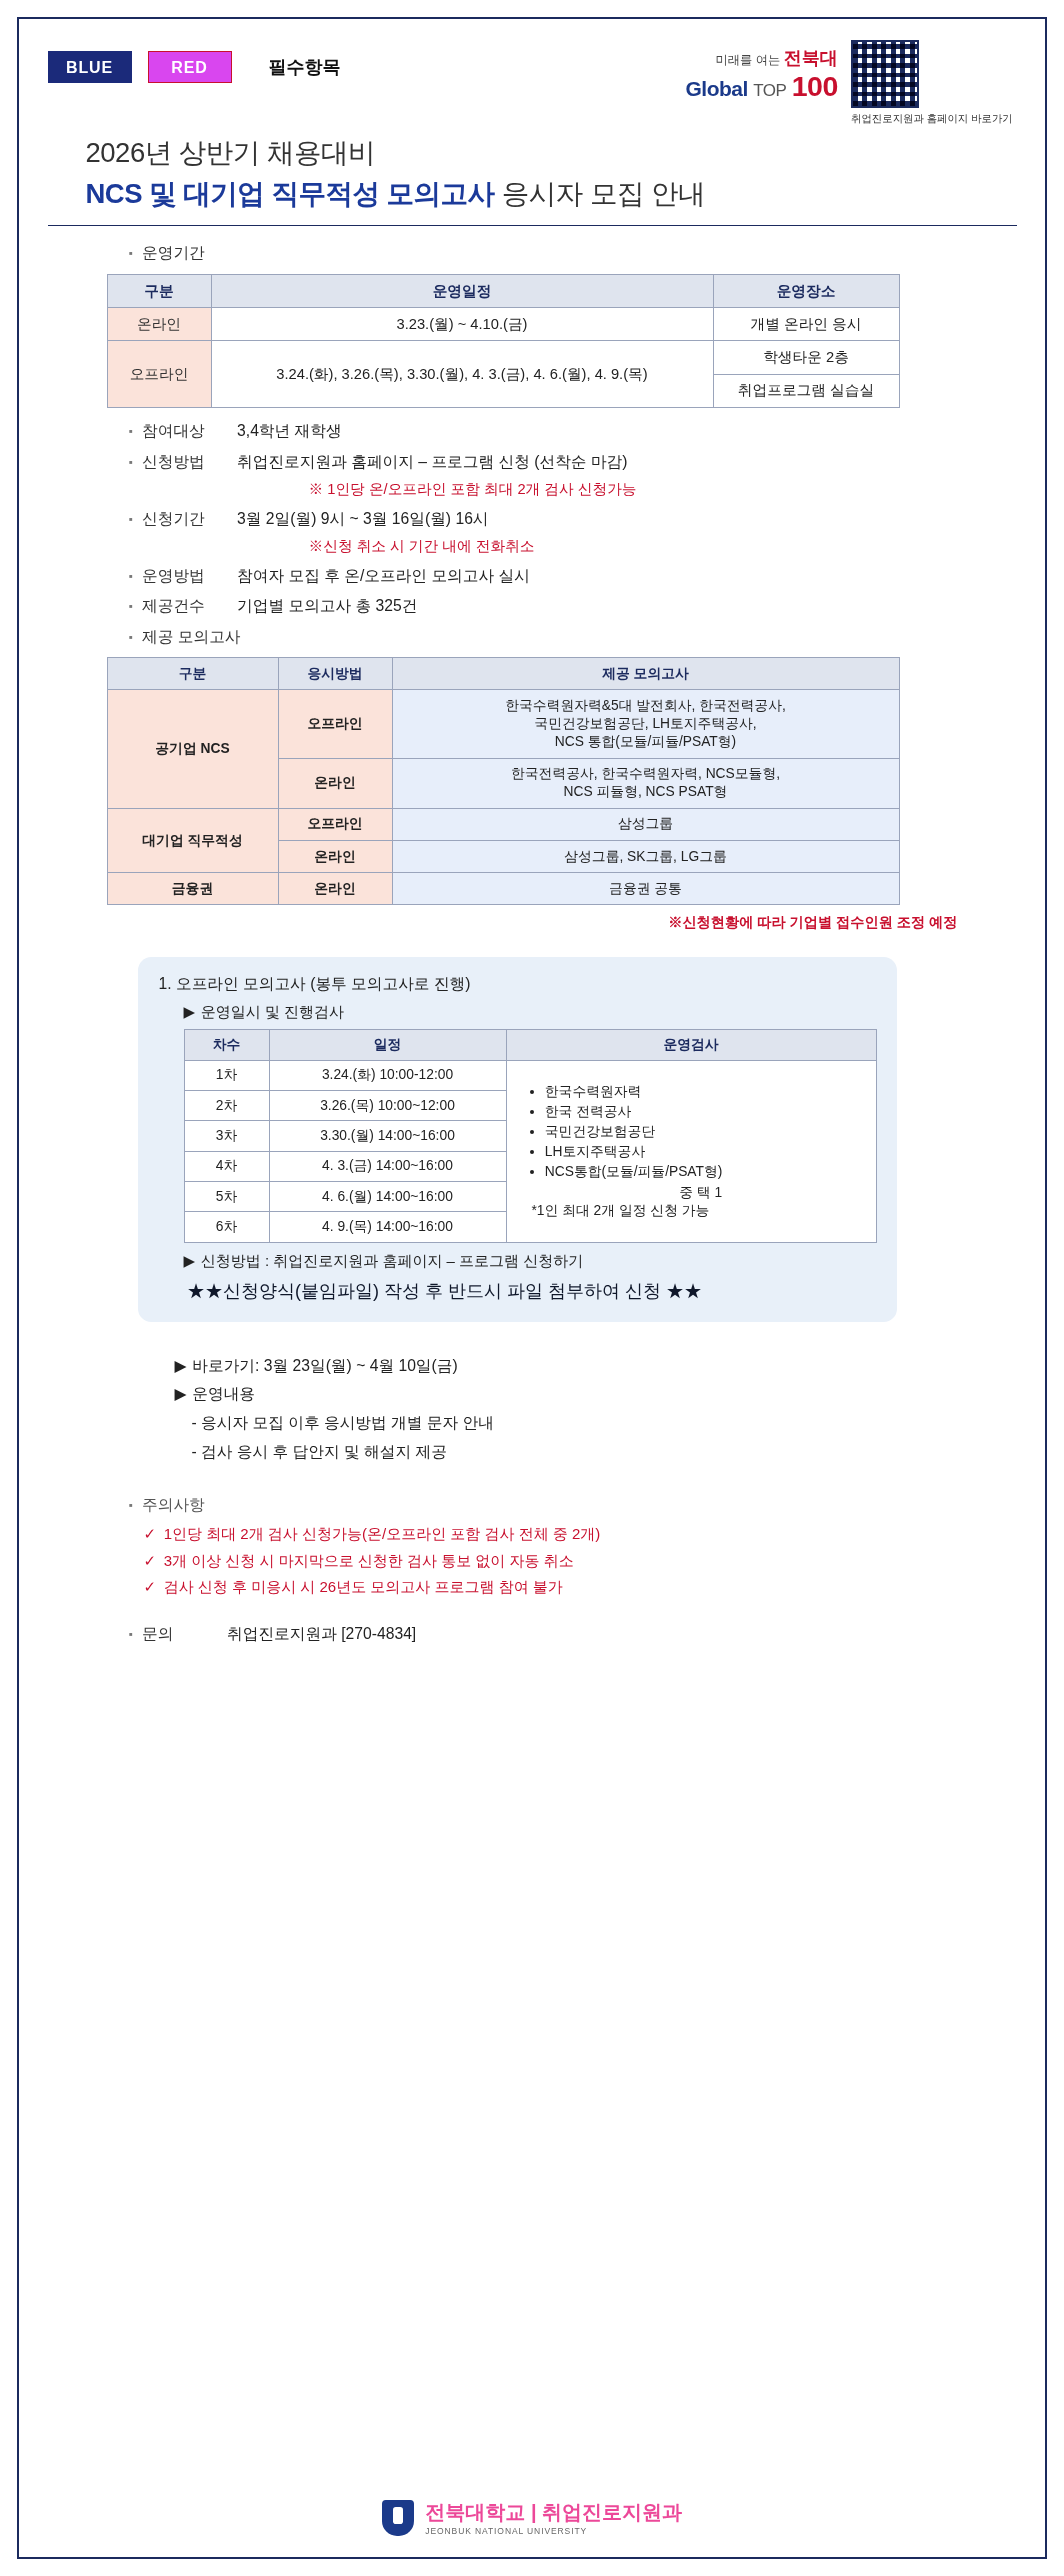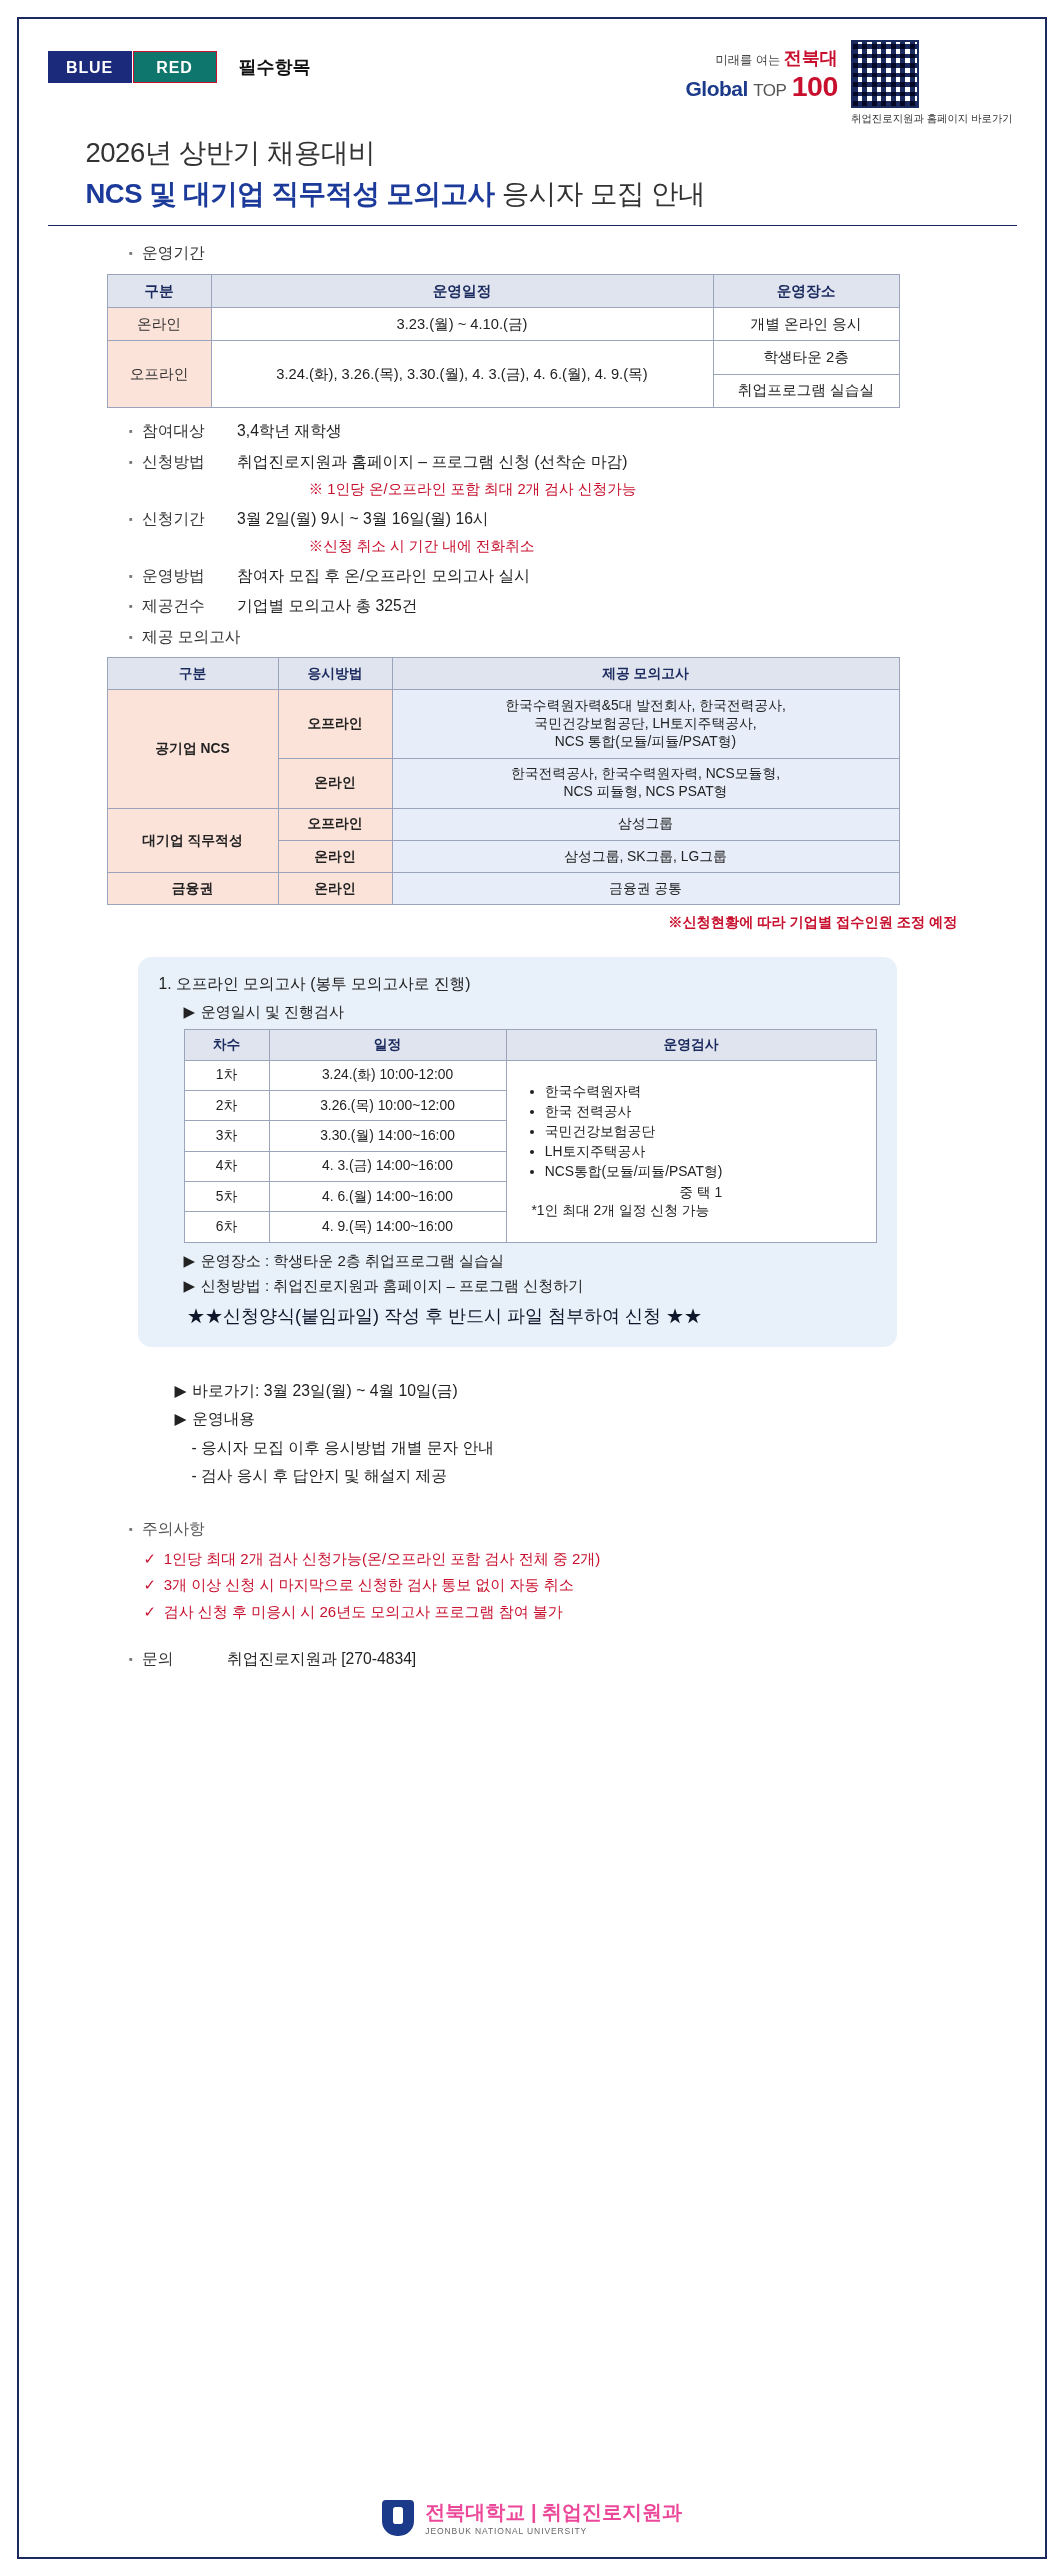--- a/index.html
+++ b/index.html
@@ -24,27 +24,27 @@
     padding: 21px 28.5px 0 28.5px;
   }
 
   
   .top-row {
     display: flex;
     align-items: flex-start;
     justify-content: space-between;
     height: 85px;
   }
-  .tags { display: flex; align-items: center; gap: 1px; margin-top: 11.4px; }
+  .tags { display: flex; align-items: center; gap: 16px; margin-top: 11.4px; }
   .tag {
     width: 84px; height: 32px; line-height: 32px; text-align: center;
     color: #fff; font-weight: bold; font-size: 16px; letter-spacing: 0.9px;
   }
   .tag.blue { background: #1b2a7a; border: 1.9px solid #1b2a7a;}
-  .tag.red { background: #0f766e; border: 1.9px solid #c8102e; }
+  .tag.red { background: #d946ef; border: 1.9px solid #c8102e; }
   .tag-caption {
     margin-left: 21px; font-size: 18px; font-weight: bold; color: #111;
   }
   .brand-wrap { display: flex; align-items: flex-start; gap: 13.3px; margin-right: 3.8px;}
   .brand-logo { text-align: right; padding-top: 5.7px; }
   .brand-line1 { font-size: 12.3px; color: #444; }
   .brand-line1 .jbnu { color: #c8102e; font-weight: bold; font-size: 18px; }
   .brand-line2 { font-size: 21px; font-weight: bold; color: #1b3a8a; letter-spacing: -0.5px;}
   .brand-line2 .top { color: #555; font-weight: normal; font-size: 17px;}
   .brand-line2 .hundred { color: #c8102e; font-size: 28.5px; font-weight: bold; }
@@ -333,23 +333,20 @@
           <td class="sched">4. 6.(월) 14:00~16:00</td>
         </tr>
         <tr>
           <td>6차</td>
           <td class="sched">4. 9.(목) 14:00~16:00</td>
         </tr>
       </tbody>
         </table>
 
       <div class="panel-line">
-        <span class="arrow">▶</span><span>운영장소 : 학생타운 2층 취업프로그램 실습실</span>
-      </div>
-      <div class="panel-line">
         <span class="arrow">▶</span><span>신청방법 : 취업진로지원과 홈페이지 – 프로그램 신청하기</span>
       </div>
       <div class="panel-star">★★신청양식(붙임파일) 작성 후 반드시 파일 첨부하여 신청 ★★</div>
     </div>
 
     <div class="online">
       <div class="l2">
         <span class="arrow">▶</span><span>바로가기: 3월 23일(월) ~  4월 10일(금)</span>
       </div>
       <div class="l2">

